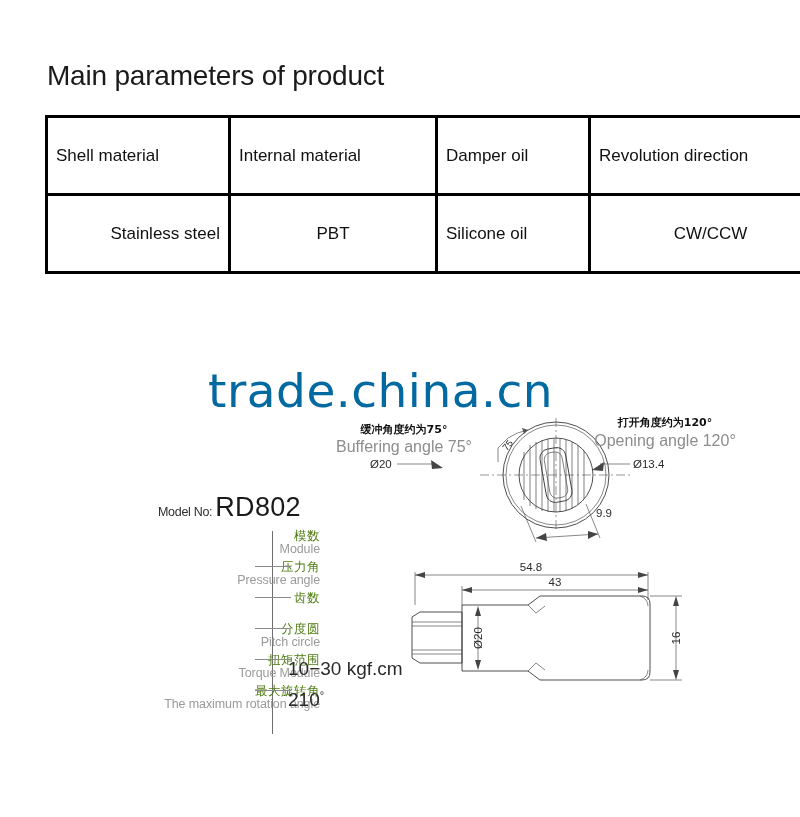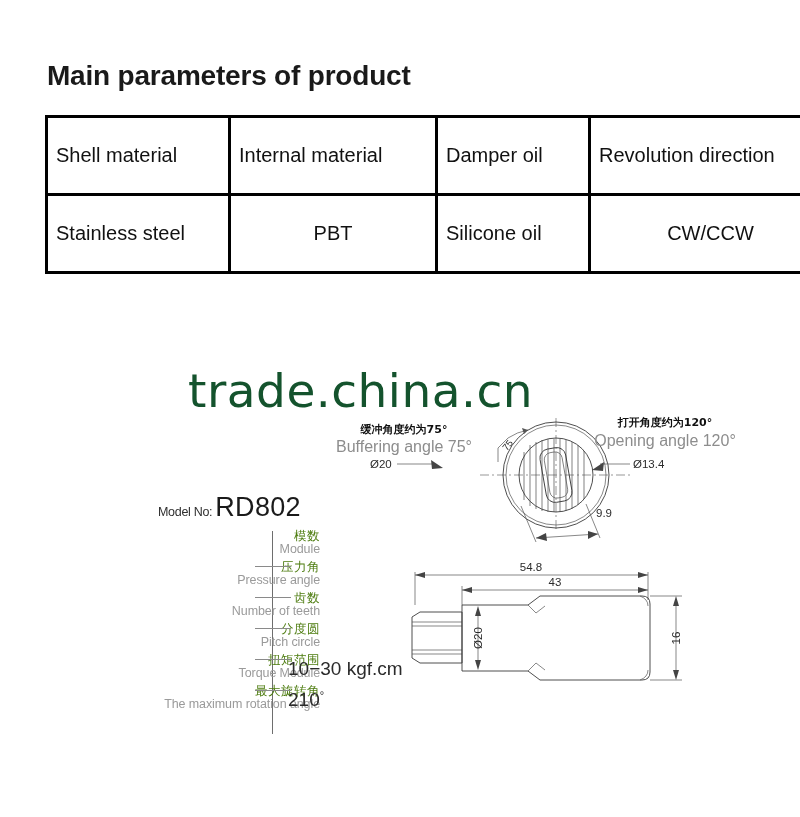--- a/index.html
+++ b/index.html
@@ -15,60 +15,60 @@
     color: #000;
     overflow: hidden;
   }
 
   
   #page-title {
     position: absolute;
     left: 47px;
     top: 60px;
     font-size: 28px;
-    font-weight: 700;
+    font-weight: 400;
     letter-spacing: -0.2px;
     color: #1a1a1a;
     white-space: nowrap;
   }
 
   
   #param-table {
     position: absolute;
     left: 45px;
     top: 115px;
     width: 709px;
     border-collapse: collapse;
     table-layout: fixed;
   }
   #param-table td {
     border: 3px solid #000;
     height: 75px;
     vertical-align: middle;
-    font-size: 20px;
+    font-size: 17px;
     color: #111;
     padding: 0 8px;
     overflow: hidden;
     white-space: nowrap;
   }
-  #param-table td.c0 { width: 164px; text-align: left; }
+  #param-table td.c0 { width: 164px; text-align: right; }
   #param-table td.c1 { width: 188px; }
   #param-table td.c2 { width: 134px; text-align: left; }
   #param-table td.c3 { width: 223px; }
   #param-table tr.header-row td { text-align: left; }
   #param-table tr.value-row td.c1,
   #param-table tr.value-row td.c3 { text-align: center; }
 
   
   #watermark {
     position: absolute;
-    left: 188px;
+    left: 208px;
     top: 363px;
     font-size: 47px;
-    color: #14532d;
+    color: #0369a1;
     letter-spacing: 0.5px;
     font-family: "DejaVu Sans", sans-serif;
     user-select: none;
   }
 
   
   #drawing {
     position: absolute;
     left: 0;
     top: 400px;
@@ -333,21 +333,20 @@
     <div class="spec-labels">
       <span class="spec-cn">压力角</span>
       <span class="spec-en">Pressure angle</span>
     </div>
     <div class="spec-value"></div>
   </div>
 
   <div class="spec-row">
     <div class="spec-labels">
       <span class="spec-cn">齿数</span>
-      <span class="spec-en">Number of teeth</span>
     </div>
     <div class="spec-value"></div>
   </div>
 
   <div class="spec-row">
     <div class="spec-labels">
       <span class="spec-cn">分度圆</span>
       <span class="spec-en">Pitch circle</span>
     </div>
     <div class="spec-value"></div>

